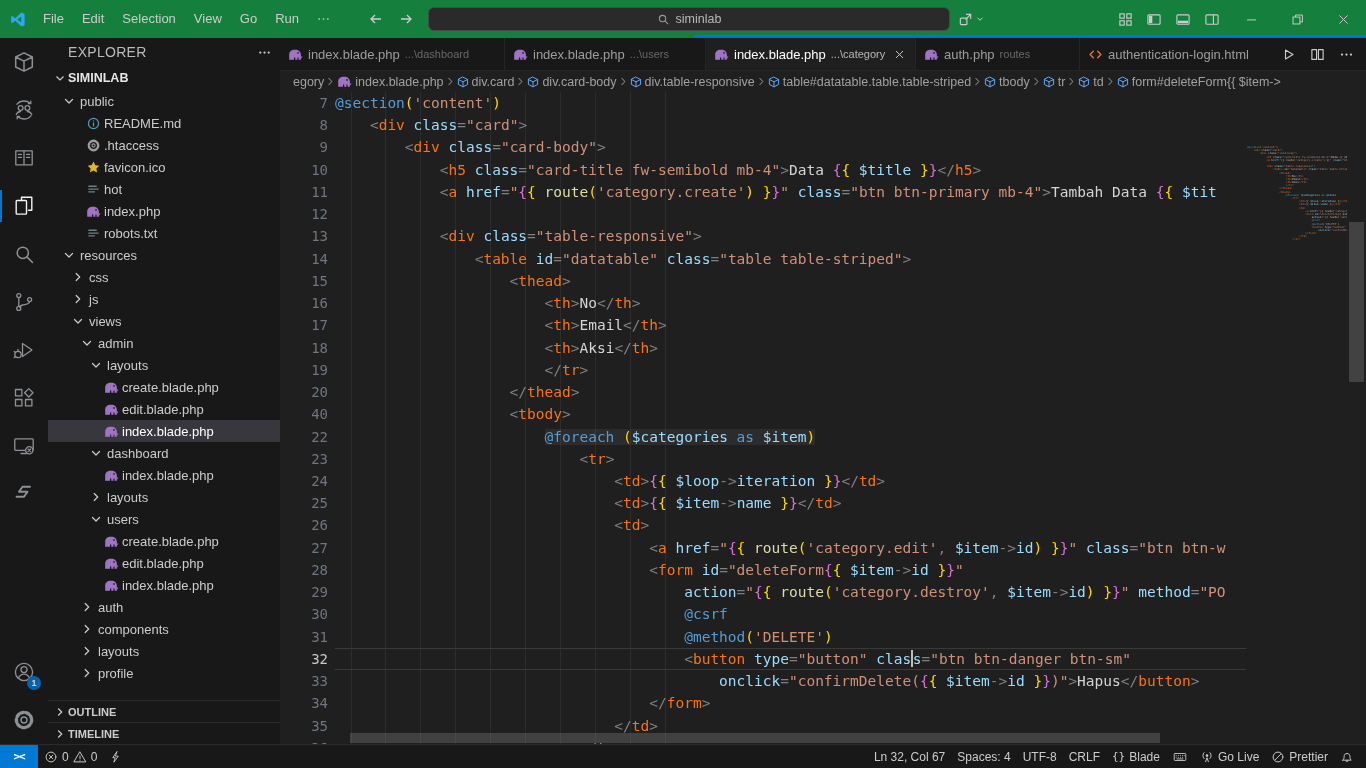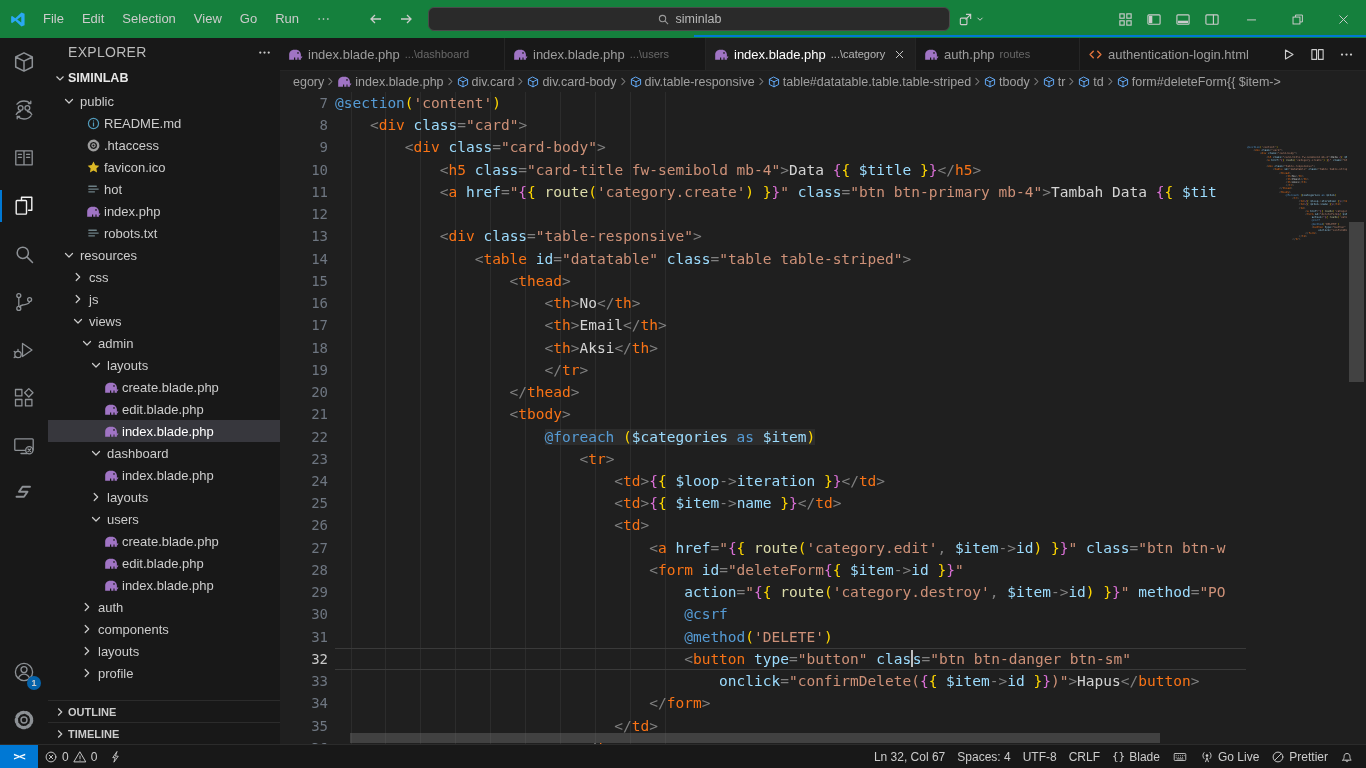--- a/index.html
+++ b/index.html
@@ -779,21 +779,21 @@
           <div class="gut-n">11</div>
           <div class="gut-n">12</div>
           <div class="gut-n">13</div>
           <div class="gut-n">14</div>
           <div class="gut-n">15</div>
           <div class="gut-n">16</div>
           <div class="gut-n">17</div>
           <div class="gut-n">18</div>
           <div class="gut-n">19</div>
           <div class="gut-n">20</div>
-          <div class="gut-n">21</div>
+          <div class="gut-n">40</div>
           <div class="gut-n">22</div>
           <div class="gut-n">23</div>
           <div class="gut-n">24</div>
           <div class="gut-n">25</div>
           <div class="gut-n">26</div>
           <div class="gut-n">27</div>
           <div class="gut-n">28</div>
           <div class="gut-n">29</div>
           <div class="gut-n">30</div>
           <div class="gut-n">31</div>

